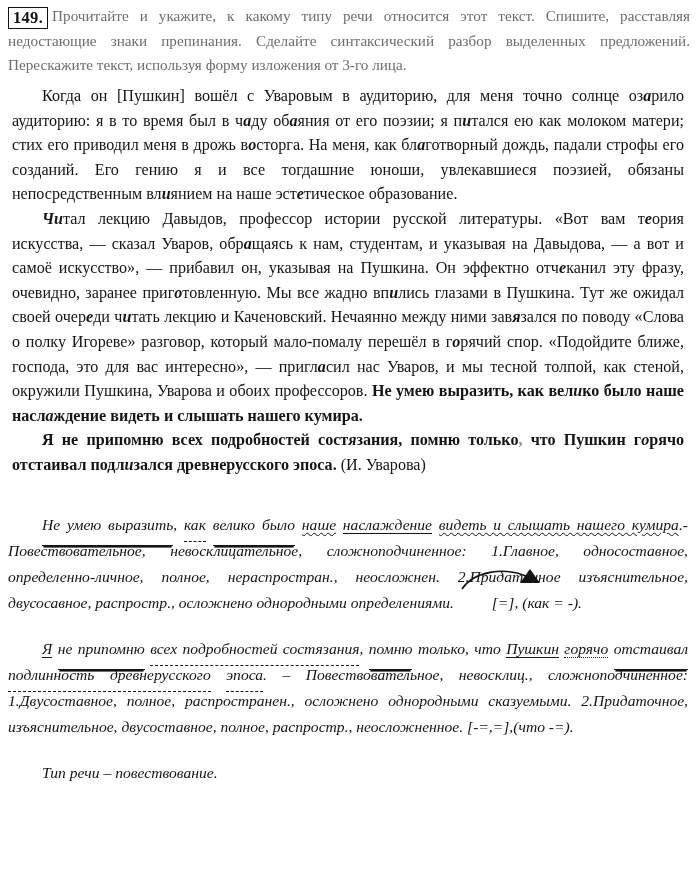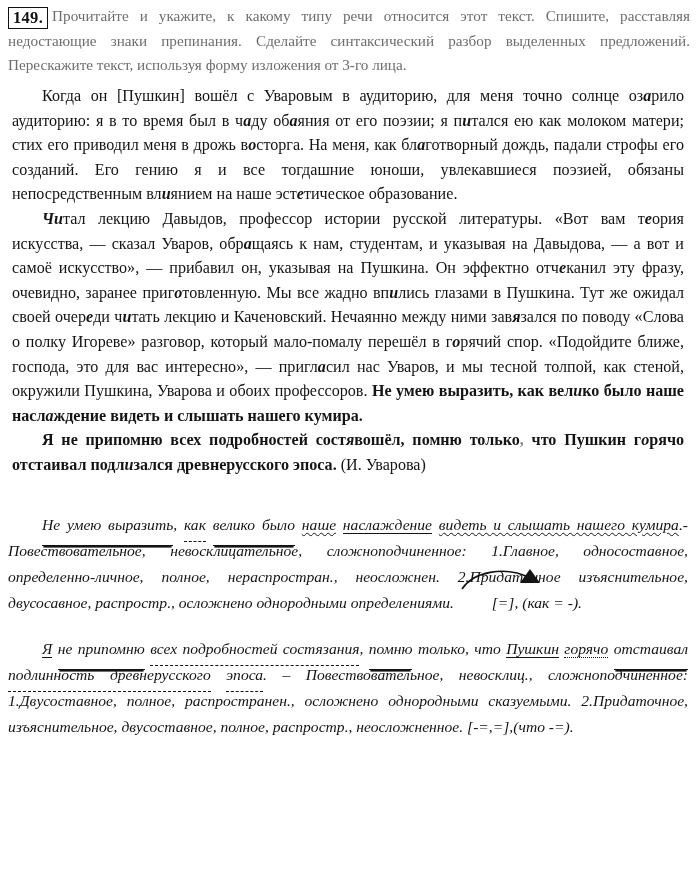--- a/index.html
+++ b/index.html
@@ -141,35 +141,36 @@
   <div class="task">
     <span class="ex-num">149.</span><span>Прочитайте и укажите, к какому типу речи относится этот текст. Спишите, расставляя недостающие знаки препинания. Сделайте синтаксический разбор выделенных предложений. Перескажите текст, используя форму изложения от 3-го лица.</span>
   </div>
 
   <div class="body-text">
 
     <p><span>Когда он [Пушкин] вошёл с Уваровым в аудиторию, для меня точно солнце оз</span><span class="acc">а</span><span>рило аудиторию</span><span>:</span><span> я в то время был в ч</span><span class="acc">а</span><span>ду об</span><span class="acc">а</span><span>яния от его поэзии; я п</span><span class="acc">и</span><span>тался ею как молоком матери; стих его приводил меня в дрожь в</span><span class="acc">о</span><span>сторга. На меня, как бл</span><span class="acc">а</span><span>готворный дождь, падали строфы его созданий. Его гению я и все тогдашние юноши, увлекавшиеся поэзией, обязаны непосредственным вл</span><span class="acc">и</span><span>янием на наше эст</span><span class="acc">е</span><span>тическое образование.</span></p>
 
     <p><span class="acc">Ч</span><span class="acc">и</span><span>тал лекцию Давыдов, профессор истории русской литературы. «Вот вам т</span><span class="acc">е</span><span>ория искусства, — сказал Уваров, обр</span><span class="acc">а</span><span>щаясь к нам, студентам, и указывая на Давыдова, — а вот и самоё искусство», — прибавил он, указывая на Пушкина. Он эффектно отч</span><span class="acc">е</span><span>канил эту фразу, очевидно, заранее приг</span><span class="acc">о</span><span>товленную. Мы все жадно вп</span><span class="acc">и</span><span>лись глазами в Пушкина. Тут же ожидал своей очер</span><span class="acc">е</span><span>ди ч</span><span class="acc">и</span><span>тать лекцию и Каченовский. Нечаянно между ними зав</span><span class="acc">я</span><span>зался по поводу «Слова о полку Игореве» разговор, который мало-помалу перешёл в г</span><span class="acc">о</span><span>рячий спор. «Подойдите ближе, господа, это для вас интересно», — пригл</span><span class="acc">а</span><span>сил нас Уваров, и мы тесной толпой, как стеной, окружили Пушкина, Уварова и обоих профессоров. </span><span class="bold-sent"><span>Не умею выразить, как вел</span><span class="acc">и</span><span>ко было наше насл</span><span class="acc">а</span><span>ждение видеть и слышать нашего кумира.</span></span></p>
 
-    <p><span class="bold-sent"><span>Я не припомню всех подробностей сост</span><span class="acc">я</span><span>вошёл, помню только</span><span class="grey-mark">,</span><span> что Пушкин г</span><span class="acc">о</span><span>рячо отстаивал подл</span><span class="acc">и</span><span>зался древнерусского эпоса. </span></span><span class="attrib">(И. Уварова)</span></p>
+    <p><span class="bold-sent"><span>Я не припомню всех подробностей сост</span><span class="acc">я</span><span>зания, помню только</span><span class="grey-mark">,</span><span> что Пушкин г</span><span class="acc">о</span><span>рячо отстаивал подл</span><span class="acc">и</span><span>зался древнерусского эпоса. </span></span><span class="attrib">(И. Уварова)</span></p>
 
   </div>
 
   <div class="gap-lg"></div>
 
   <div class="analysis">
     <p><span class="u-pred">Не умею выразить</span><span>, </span><span class="u-obj">как</span><span> </span><span class="u-pred">велико было</span><span> </span><span class="u-attr">наше</span><span> </span><span class="u-subj">наслаждение</span><span> </span><span class="u-attr">видеть и слышать нашего кумира</span><span>.</span><span>- Повествовательное, невосклицательное, сложноподчиненное: 1.Главное, односоставное, определенно-личное, полное, нераспростран., неосложнен. 2.Придаточное изъяснительное, двусосавное, распростр., осложнено однородными определениями. </span><span class="scheme-wrap"><svg class="scheme-arrow" viewBox="0 0 120 26">
             <path d="M10 22 C 22 4, 52 0, 74 9" stroke="#141414" stroke-width="1.6" fill="none"></path>
             <polygon points="78,2 88,16 68,16" fill="#141414"></polygon>
           </svg><span>[=], (как = -).</span></span></p>
   </div>
 
   <div class="gap-md"></div>
 
   <div class="analysis">
     <p><span class="u-subj">Я</span><span> </span><span class="u-pred">не припомню</span><span> </span><span class="u-obj">всех подробностей состязания</span><span>, </span><span class="u-pred">помню</span><span> только, что </span><span class="u-subj">Пушкин</span><span> </span><span class="u-adv">горячо</span><span> </span><span class="u-pred">отстаивал</span><span> </span><span class="u-obj">подлинность древнерусского</span><span> </span><span class="u-obj">эпоса</span><span>.</span><span> – Повествовательное, невосклиц., сложноподчиненное: 1.Двусоставное, полное, распространен., осложнено однородными сказуемыми. 2.Придаточное, изъяснительное, двусоставное, полное, распростр., неосложненное. </span><span>[-=,=],(что -=).</span></p>
   </div>
 
   <div class="gap-md"></div>
 
+  <p class="closing">Тип речи – повествование.</p>
 
 </div>
 
 </body></html>

